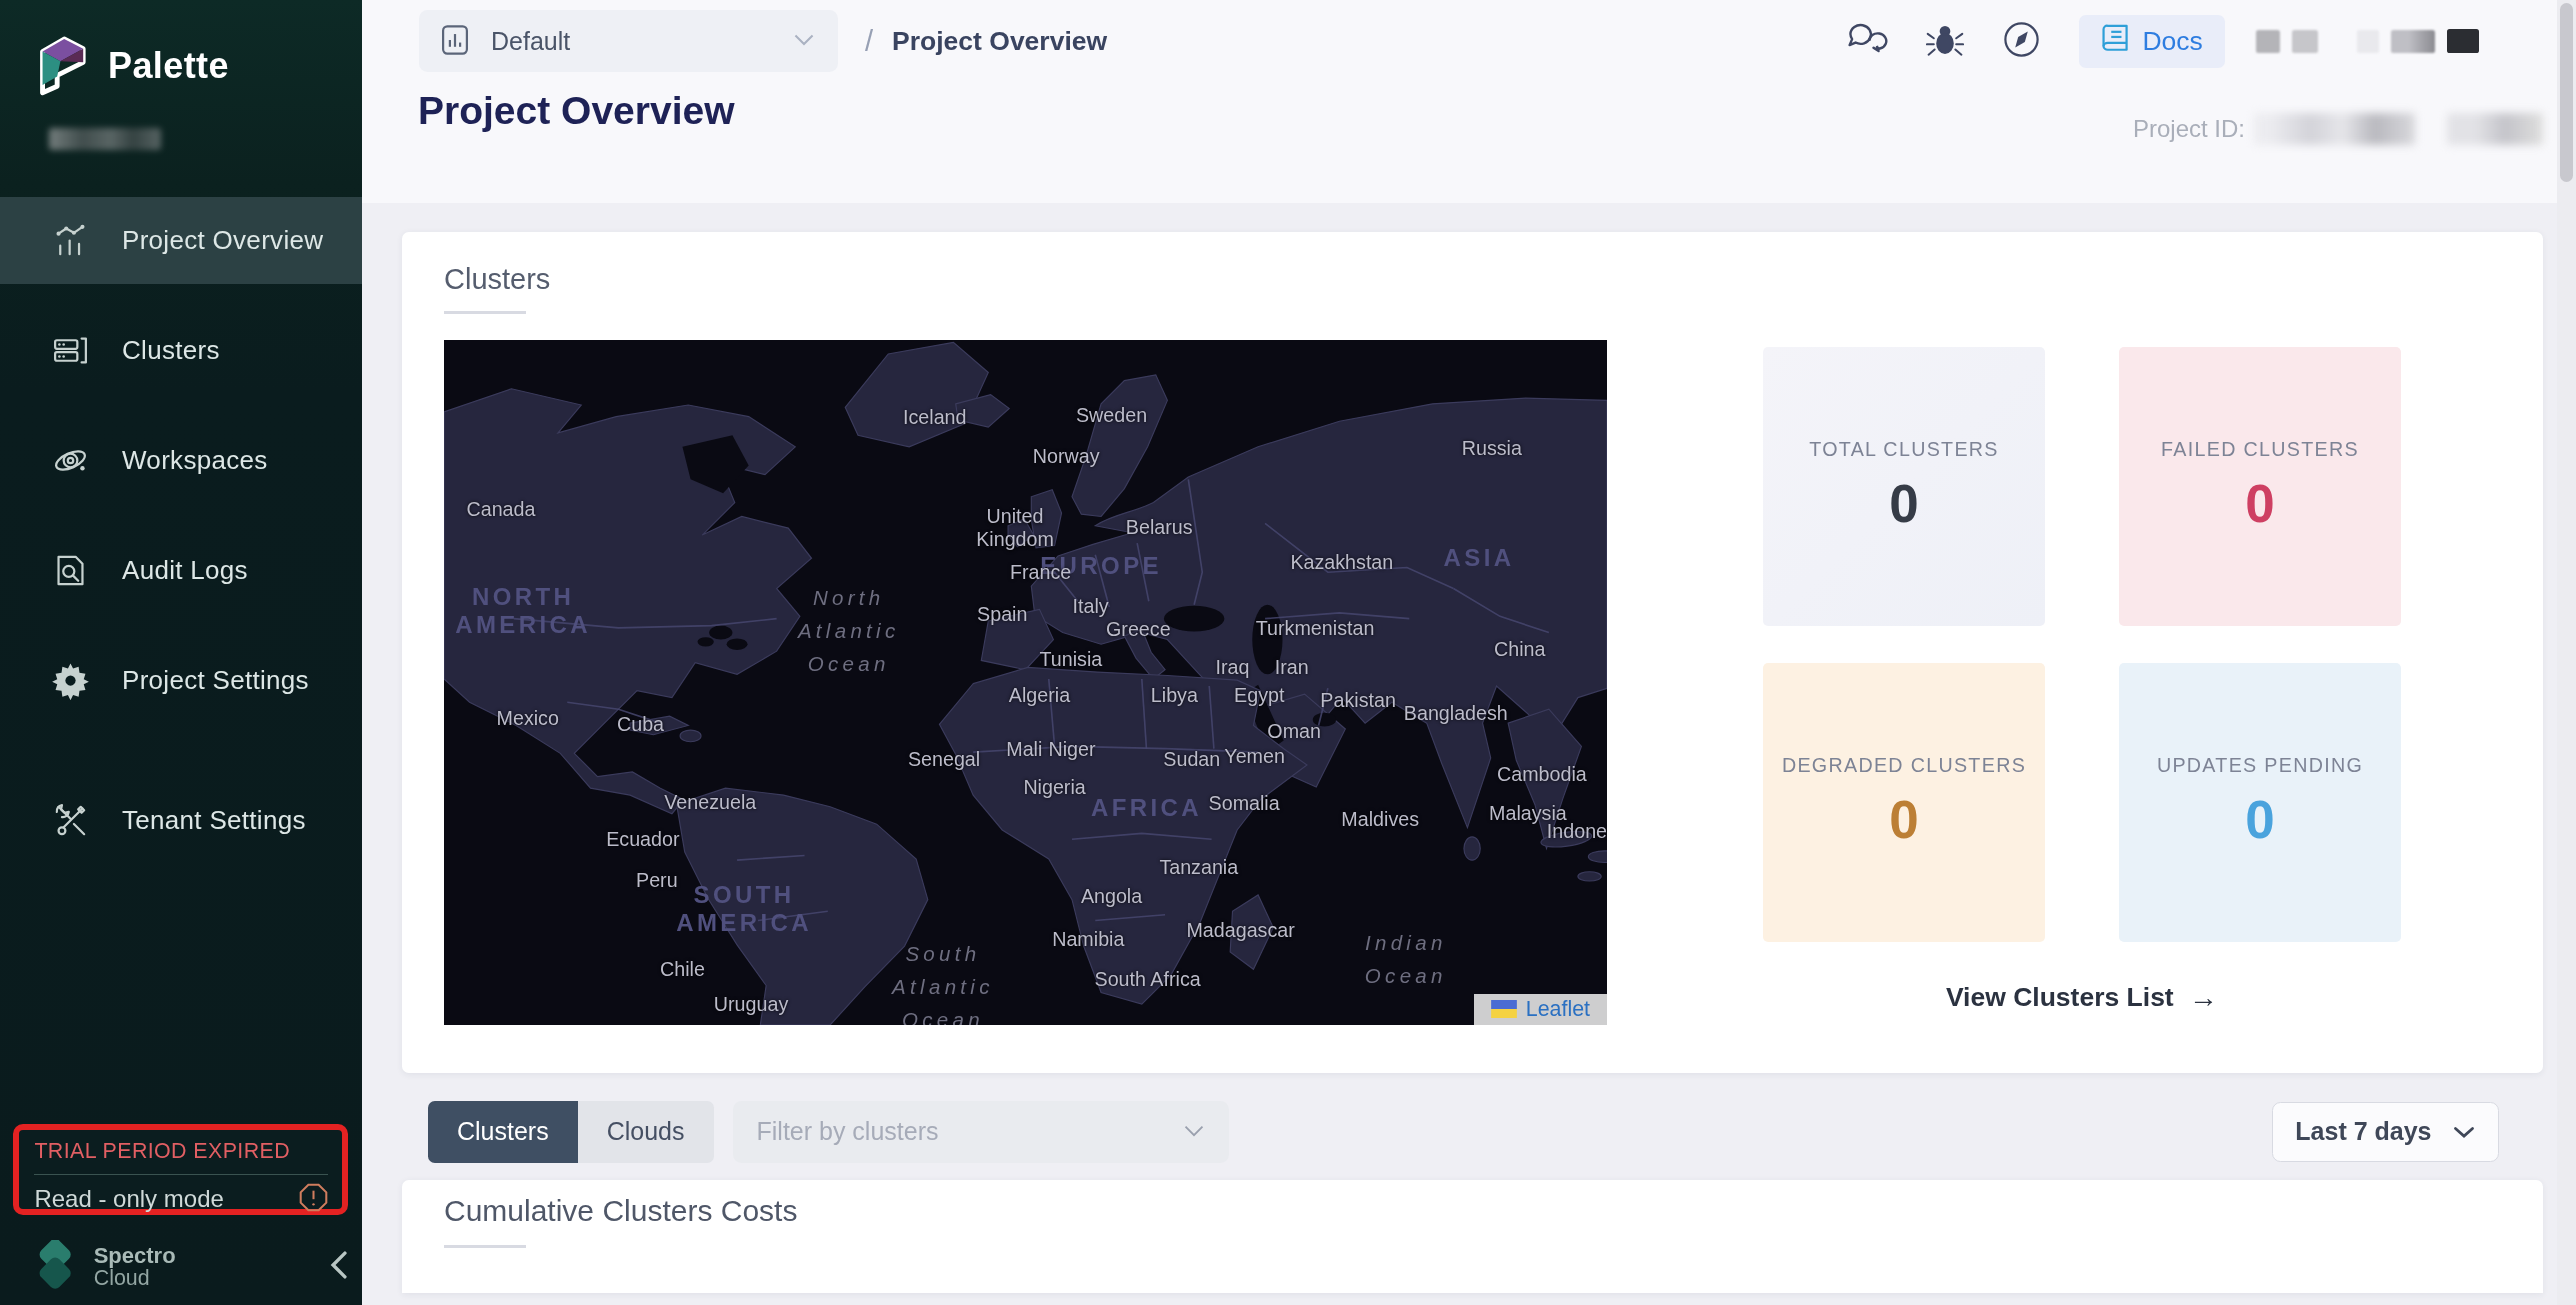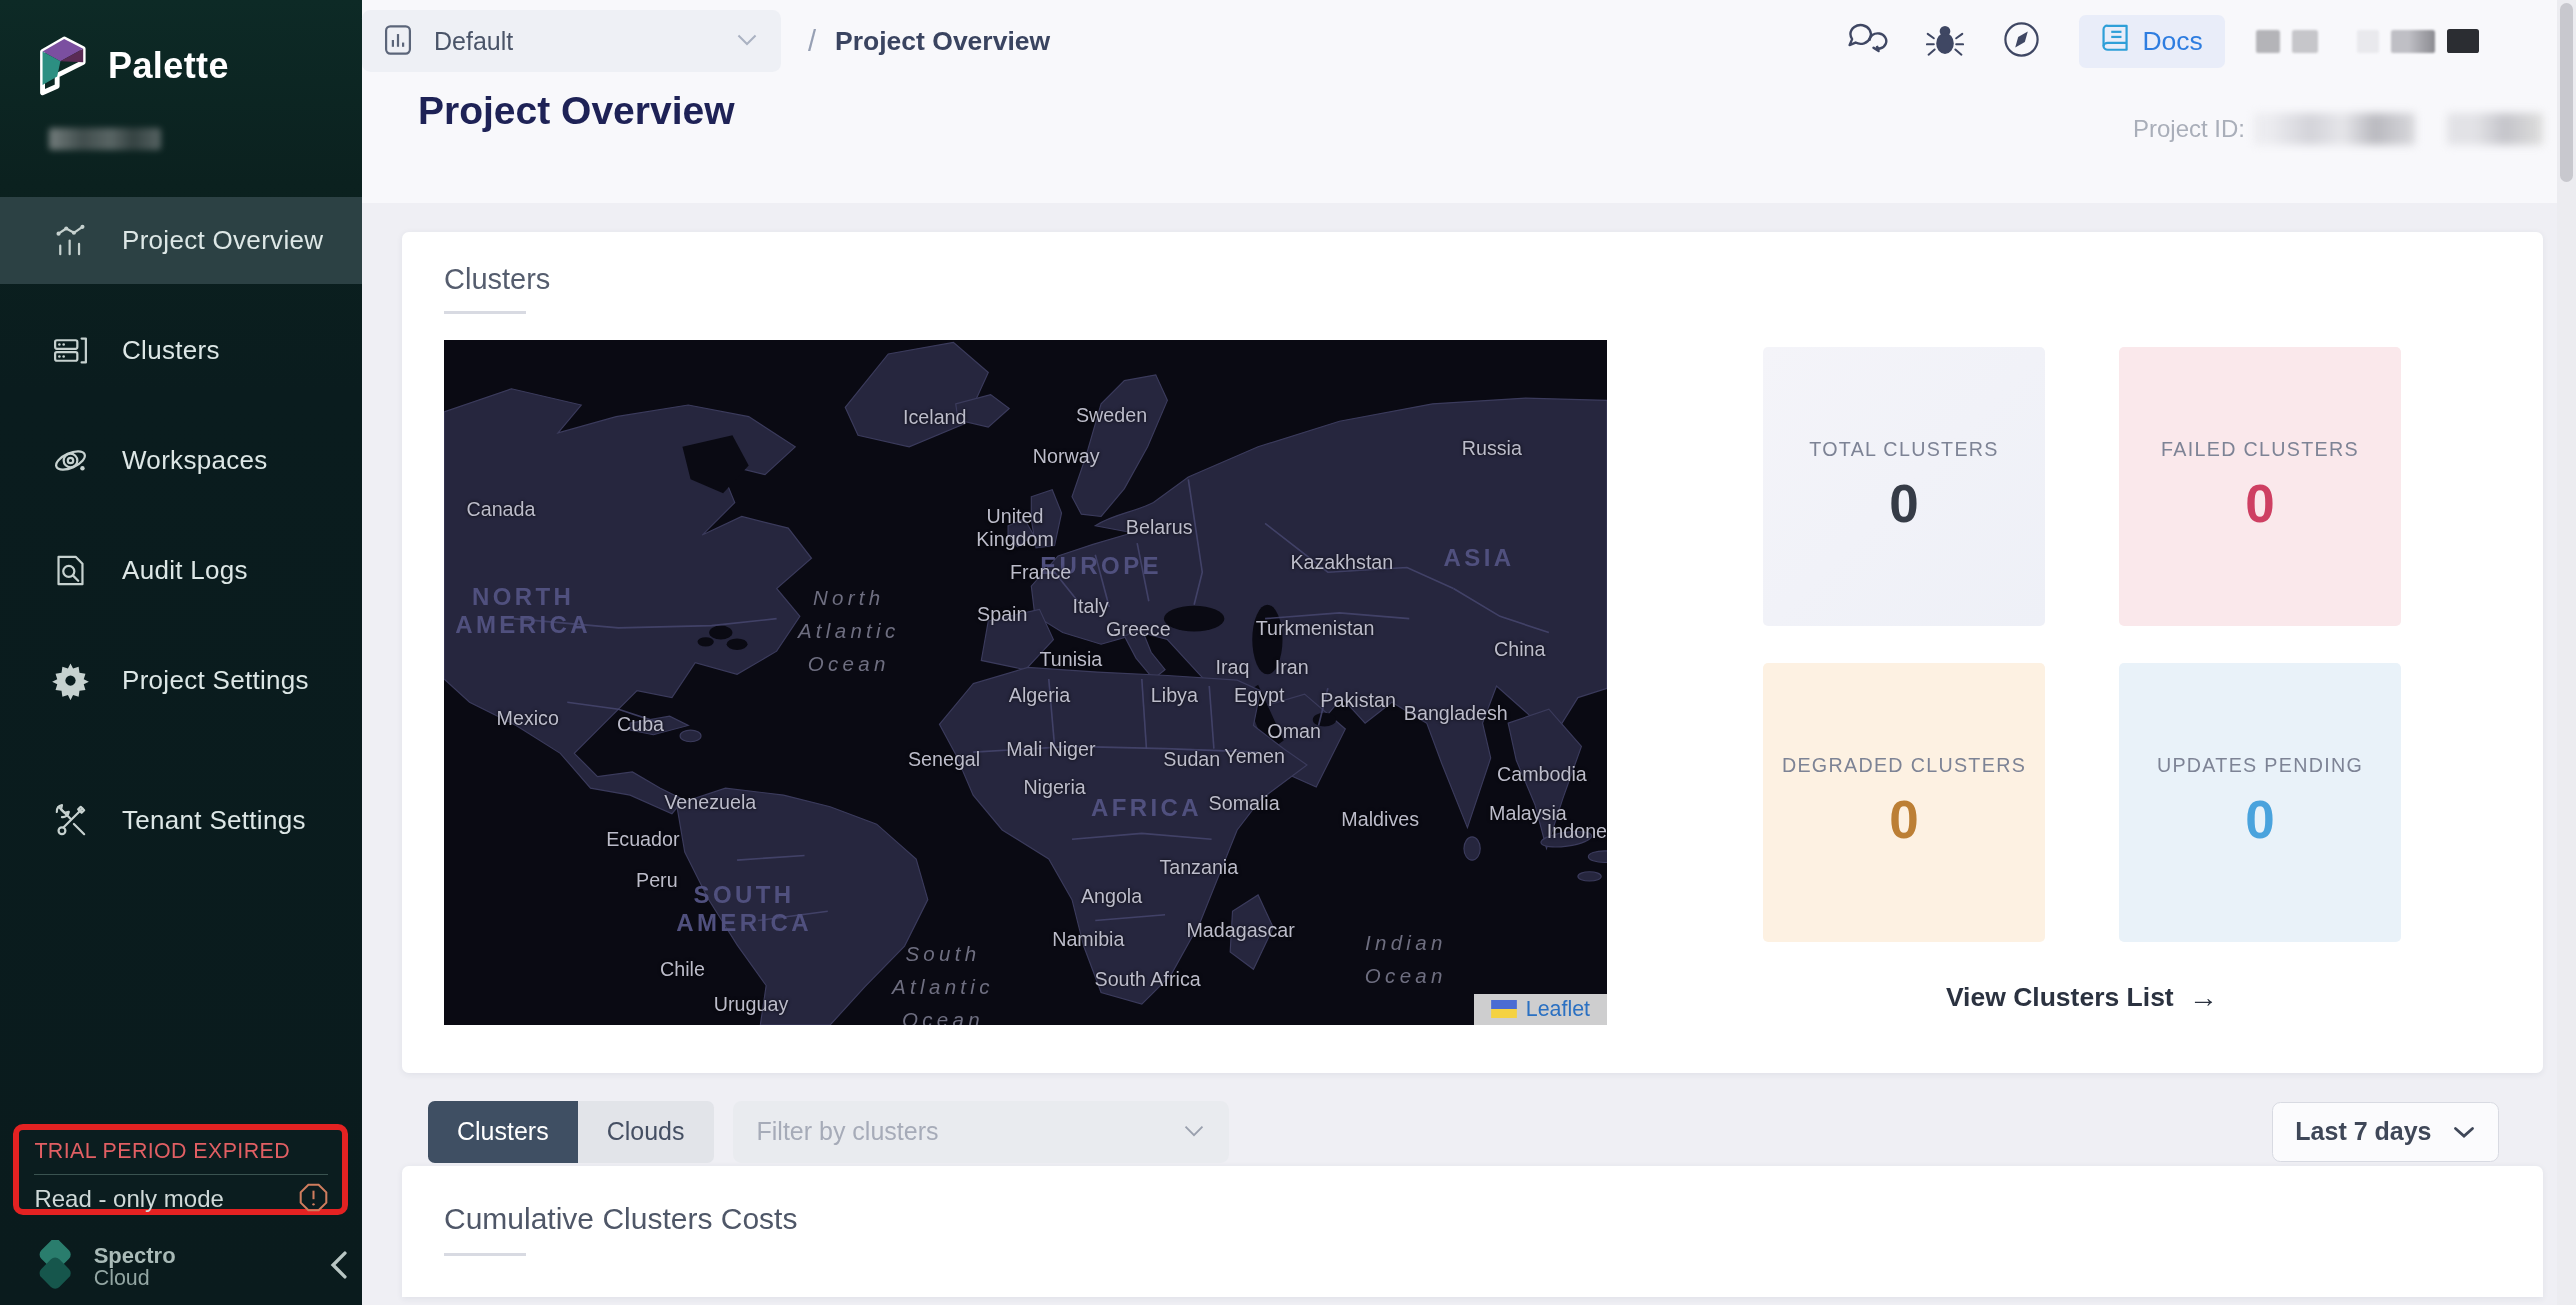--- a/index.html
+++ b/index.html
@@ -33,21 +33,21 @@
   .trial-sub { color:#cfd9d8; font-size:24px; }
   .sb-footer { position:absolute; bottom:0; left:0; right:0; height:67px; display:flex; align-items:center;
                padding:0 12px 12px 32px; }
   .spectro-text { margin-left:13.7px; line-height:1.05; }
   .spectro-top { color:#a9bab7; font-size:22px; font-weight:700; }
   .spectro-bottom { color:#93a6a3; font-size:21.4px; }
   .collapse-btn { margin-left:auto; cursor:pointer; }
 
   
   .main { position:relative; width:2214px; height:100%; background:#f8f8fb; }
-  .topbar { display:flex; align-items:center; height:82px; }
+  .topbar { display:flex; align-items:center; height:82px; padding-left:57px; }
   .proj-select { display:flex; align-items:center; width:419px; height:62px; background:#eef0f5;
                  border-radius:8.5px; padding:0 22px 0 19px; cursor:pointer; }
   .proj-select .ps-label { color:#4a5468; font-size:25px; margin-left:19px; }
   .chev { margin-left:auto; }
   .crumb-sep { color:#97a0b4; font-size:29px; margin:0 19px 0 27px; font-weight:300; }
   .crumb-cur { color:#3a4460; font-size:26.5px; font-weight:700; cursor:pointer; }
   .topbar-right { margin-left:auto; display:flex; align-items:center; gap:38px; padding-right:97px; }
   .tb-icon { cursor:pointer; }
   .docs-btn { display:flex; align-items:center; gap:12px; height:53px; padding:0 22px; background:#e9edf9;
               border-radius:6.8px; cursor:pointer; }
@@ -110,21 +110,21 @@
   .tab { height:62px; display:flex; align-items:center; padding:0 29px; font-size:25px; cursor:pointer; }
   .tab.active { background:#3f4f63; color:#ffffff; border-radius:6.8px 0 0 6.8px; }
   .tab.inactive { background:#e2e4e9; color:#454f63; border-radius:0 6.8px 6.8px 0; }
   .filter-select { display:flex; align-items:center; width:496px; height:62px; background:#e9ebef;
                    border-radius:8.5px; margin-left:19px; padding:0 24px; cursor:pointer; }
   .filter-ph { color:#a6abb8; font-size:25px; }
   .date-select { margin-left:auto; margin-right:44px; display:flex; align-items:center; gap:20.5px; height:60px;
                  padding:0 22px; background:#fbfbfd; border:1.7px solid #d8dae2; border-radius:8.5px;
                  color:#3f4758; font-size:25px; font-weight:600; cursor:pointer; }
 
-  .costs-card { width:2141px; height:131px; margin-top:3px; padding-top:36px; border-radius:6.8px 6.8px 0 0; }
+  .costs-card { width:2141px; height:113px; margin-top:17px; padding-top:14px; border-radius:6.8px 6.8px 0 0; }
   .costs-title { margin-left:42px; color:#4f5768; font-size:30px; }
   .costs-underline { width:82px; height:2.6px; background:#d8dae2; margin:17px 0 0 42px; }
 
   
   .scrollbar { position:absolute; right:0; top:0; width:19px; height:100%; background:#ececf0; }
   .scroll-thumb { position:absolute; left:2.6px; top:3.4px; width:13.7px; height:179px; border-radius:6.8px;
                   background:#c8c8ce; cursor:pointer; }
 </style>
 </head>
 <body>

